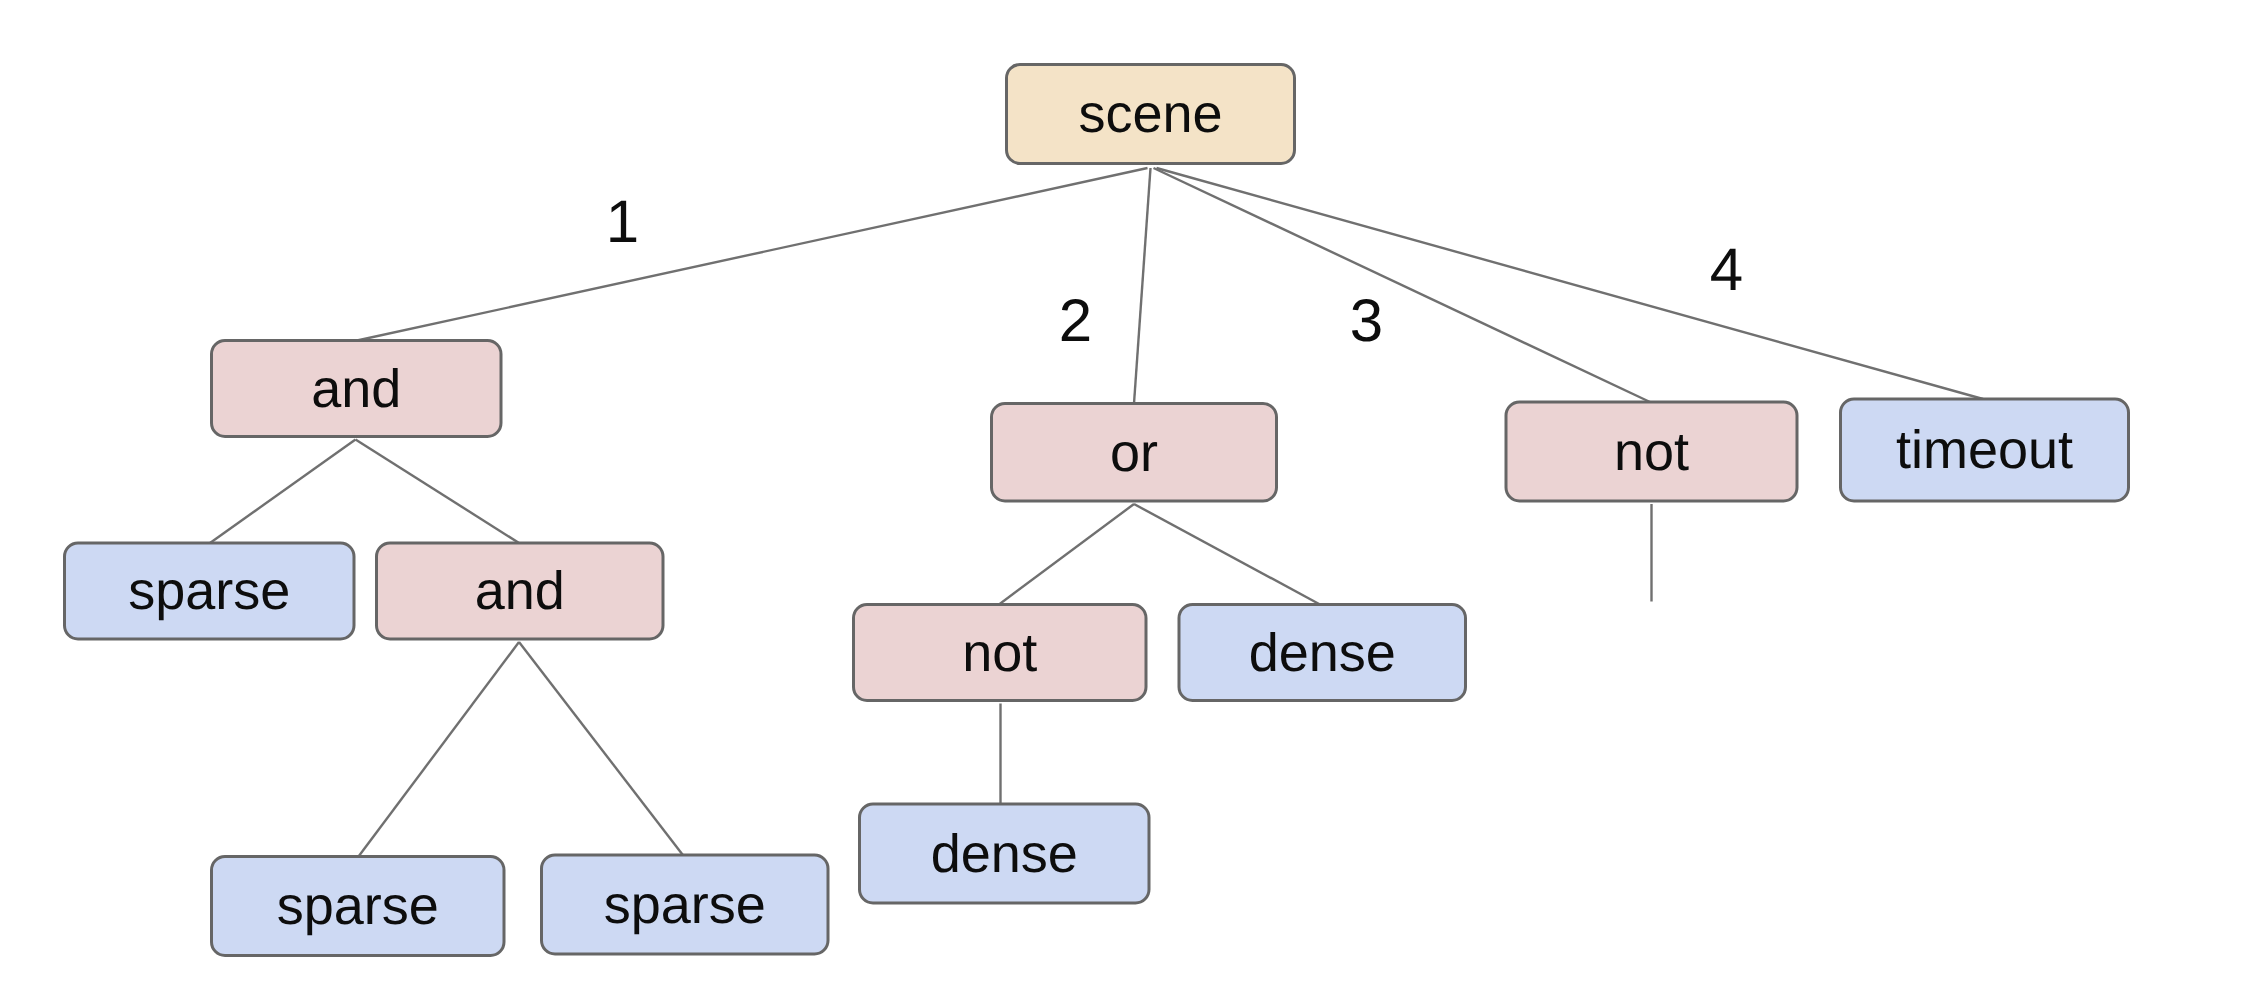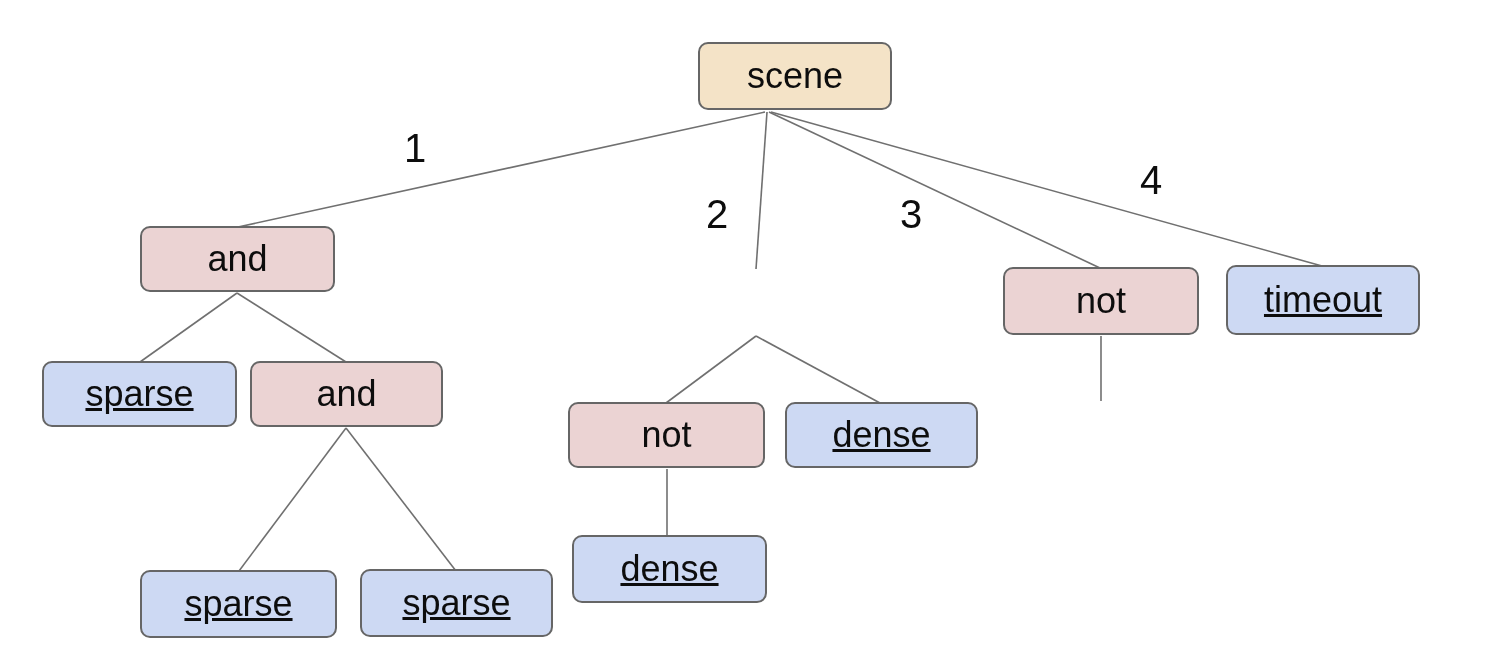--- a/index.html
+++ b/index.html
@@ -32,23 +32,23 @@
     display: flex;
     align-items: center;
     justify-content: center;
     border: 2px solid var(--node-border, #666666);
     border-radius: 10px;
     font-size: 36px;
     line-height: 1;
     color: var(--text, #0d0d0d);
     white-space: nowrap;
   }
-  .node.root     { background: var(--root-fill, #f4e3c7); margin-left: 28px; }
+  .node.root     { background: var(--root-fill, #f4e3c7); }
   .node.operator { background: var(--operator-fill, #ebd3d3); }
-  .node.leaf     { background: var(--leaf-fill, #cdd9f3); text-decoration: underline; }
+  .node.leaf     { background: var(--leaf-fill, #cdd9f3); }
   .edge-label {
     position: absolute;
     transform: translate(-50%, -50%);
     font-size: 40px;
     line-height: 1;
     color: var(--text, #0d0d0d);
   }
 </style>
 </head>
 <body>
@@ -71,20 +71,21 @@
   </svg>
 
   <div class="edge-label" style="left:415px;  top:148px">1</div>
   <div class="edge-label" style="left:717px;  top:214px">2</div>
   <div class="edge-label" style="left:911px;  top:214px">3</div>
   <div class="edge-label" style="left:1151px; top:180px">4</div>
 
   <div class="node root" style="left:670px;  top:42px;  width:194px; height:68px">scene</div>
 
   <div class="node operator" style="left:140px;  top:226px; width:195px; height:66px">and</div>
+  <div class="node operator" style="left:660px;  top:268px; width:192px; height:67px">or</div>
   <div class="node operator" style="left:1003px; top:267px; width:196px; height:68px">not</div>
   <div class="node leaf" style="left:1226px; top:265px; width:194px; height:70px">timeout</div>
 
   <div class="node leaf" style="left:42px;   top:361px; width:195px; height:66px">sparse</div>
   <div class="node operator" style="left:250px;  top:361px; width:193px; height:66px">and</div>
   <div class="node operator" style="left:568px;  top:402px; width:197px; height:66px">not</div>
   <div class="node leaf" style="left:785px;  top:402px; width:193px; height:66px">dense</div>
 
   <div class="node leaf" style="left:572px;  top:535px; width:195px; height:68px">dense</div>
   <div class="node leaf" style="left:140px;  top:570px; width:197px; height:68px">sparse</div>

